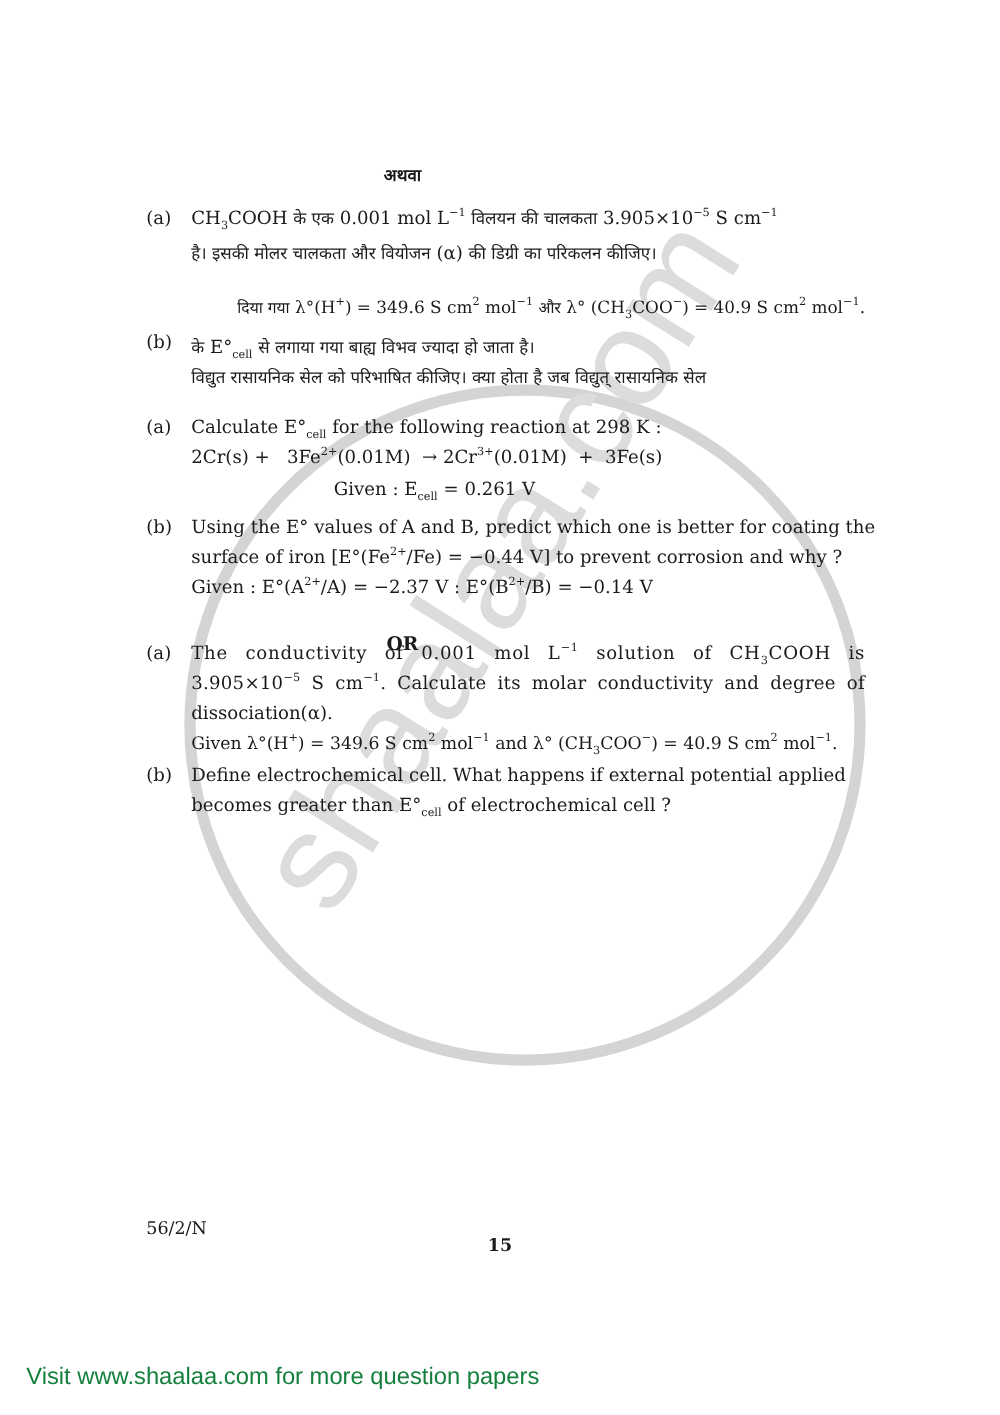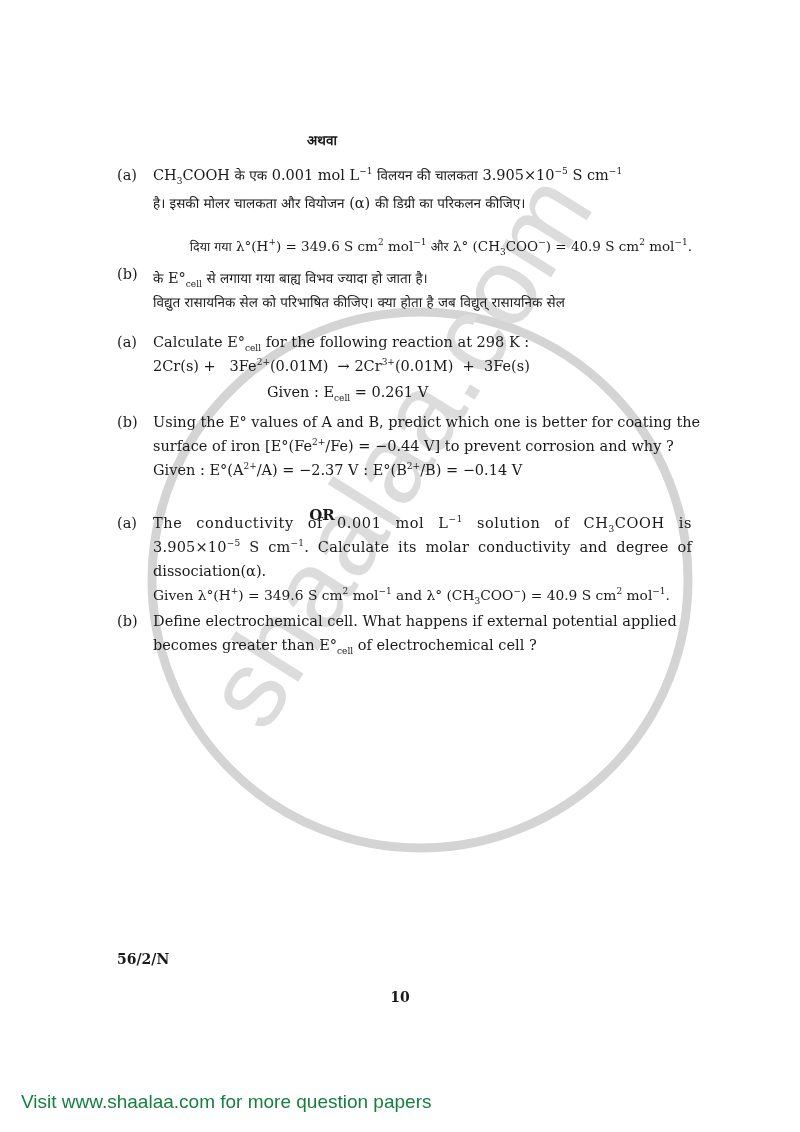--- a/index.html
+++ b/index.html
@@ -9,21 +9,21 @@
     .page-text { position:absolute; left:0; top:0; width:800px; }
     .heading { position:absolute; left:0; width:644px; text-align:center; font-weight:bold; font-size:15px; }
     .q { position:absolute; left:117px; width:575px; font-size:14.5px; line-height:24px; }
     .q .lbl { position:absolute; left:0; top:0; width:34px; }
     .q .body { margin-left:36px; }
     .line { display:block; white-space:nowrap; }
     .just { display:block; text-align:justify; text-align-last:justify; letter-spacing:0.6px; }
     .hi { font-family:"DejaVu Sans","Liberation Sans",sans-serif; font-size:13.5px; }
     sup { font-size:9px; vertical-align:6px; line-height:0; }
     sub { font-size:9px; vertical-align:-4px; line-height:0; }
-    .footer-code { position:absolute; left:117px; top:951px; font-weight:bold; font-size:14px; }
+    .footer-code { position:absolute; left:117px; top:975px; font-weight:normal; font-size:14px; }
     .footer-page { position:absolute; left:0; width:800px; text-align:center; top:989px; font-weight:bold; font-size:14px; }
     .visit { position:absolute; left:21px; top:1091px; font-family:"Liberation Sans","DejaVu Sans",sans-serif; font-size:19px; color:#15803d; }
   </style>
 </head>
 <body>
 
 <svg class="watermark" viewBox="0 0 800 1132" xmlns="http://www.w3.org/2000/svg">
   <circle cx="420" cy="580" r="268" fill="none" stroke="#d4d4d4" stroke-width="9"></circle>
   <text x="0" y="0" transform="translate(265,735) rotate(-58)" font-family="Liberation Sans, DejaVu Sans, sans-serif" font-size="110" fill="#dcdcdc">shaalaa.com</text>
 </svg>
@@ -83,16 +83,16 @@
 
   <div class="q" style="top:609px;">
     <span class="lbl">(b)</span>
     <div class="body">
       <span class="line">Define electrochemical cell. What happens if external potential applied</span>
       <span class="line">becomes greater than E°<sub>cell</sub> of electrochemical cell ?</span>
     </div>
   </div>
 
   <div class="footer-code">56/2/N</div>
-  <div class="footer-page">10</div>
+  <div class="footer-page">15</div>
 
   <div class="visit">Visit www.shaalaa.com for more question papers</div>
 </div>
 
 </body></html>

